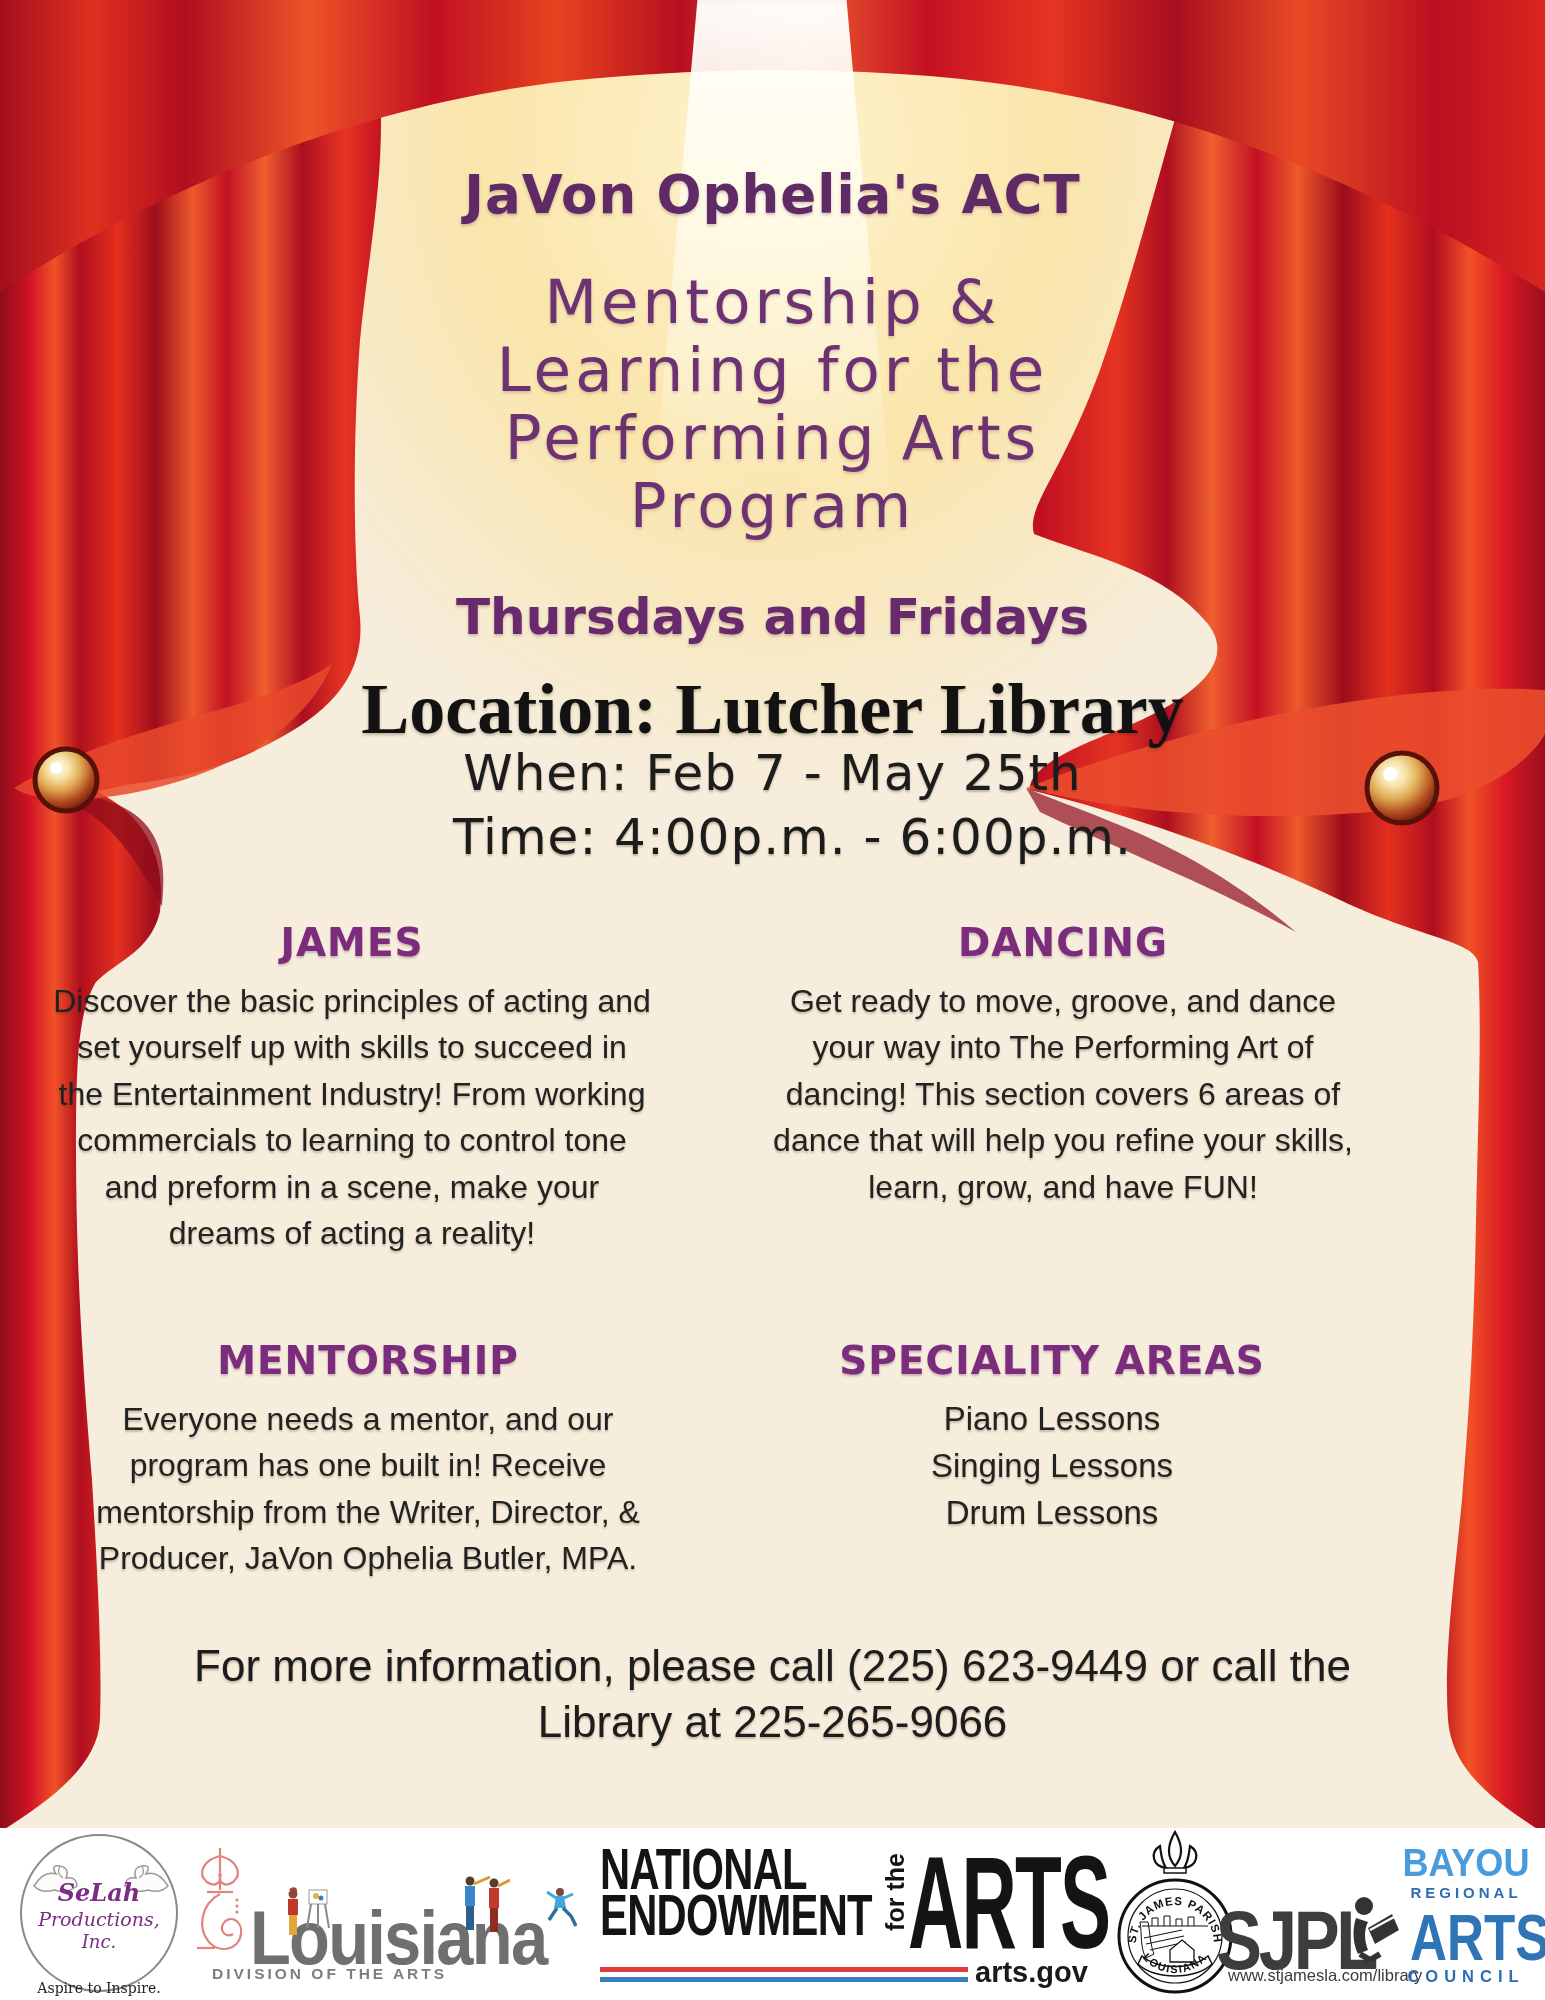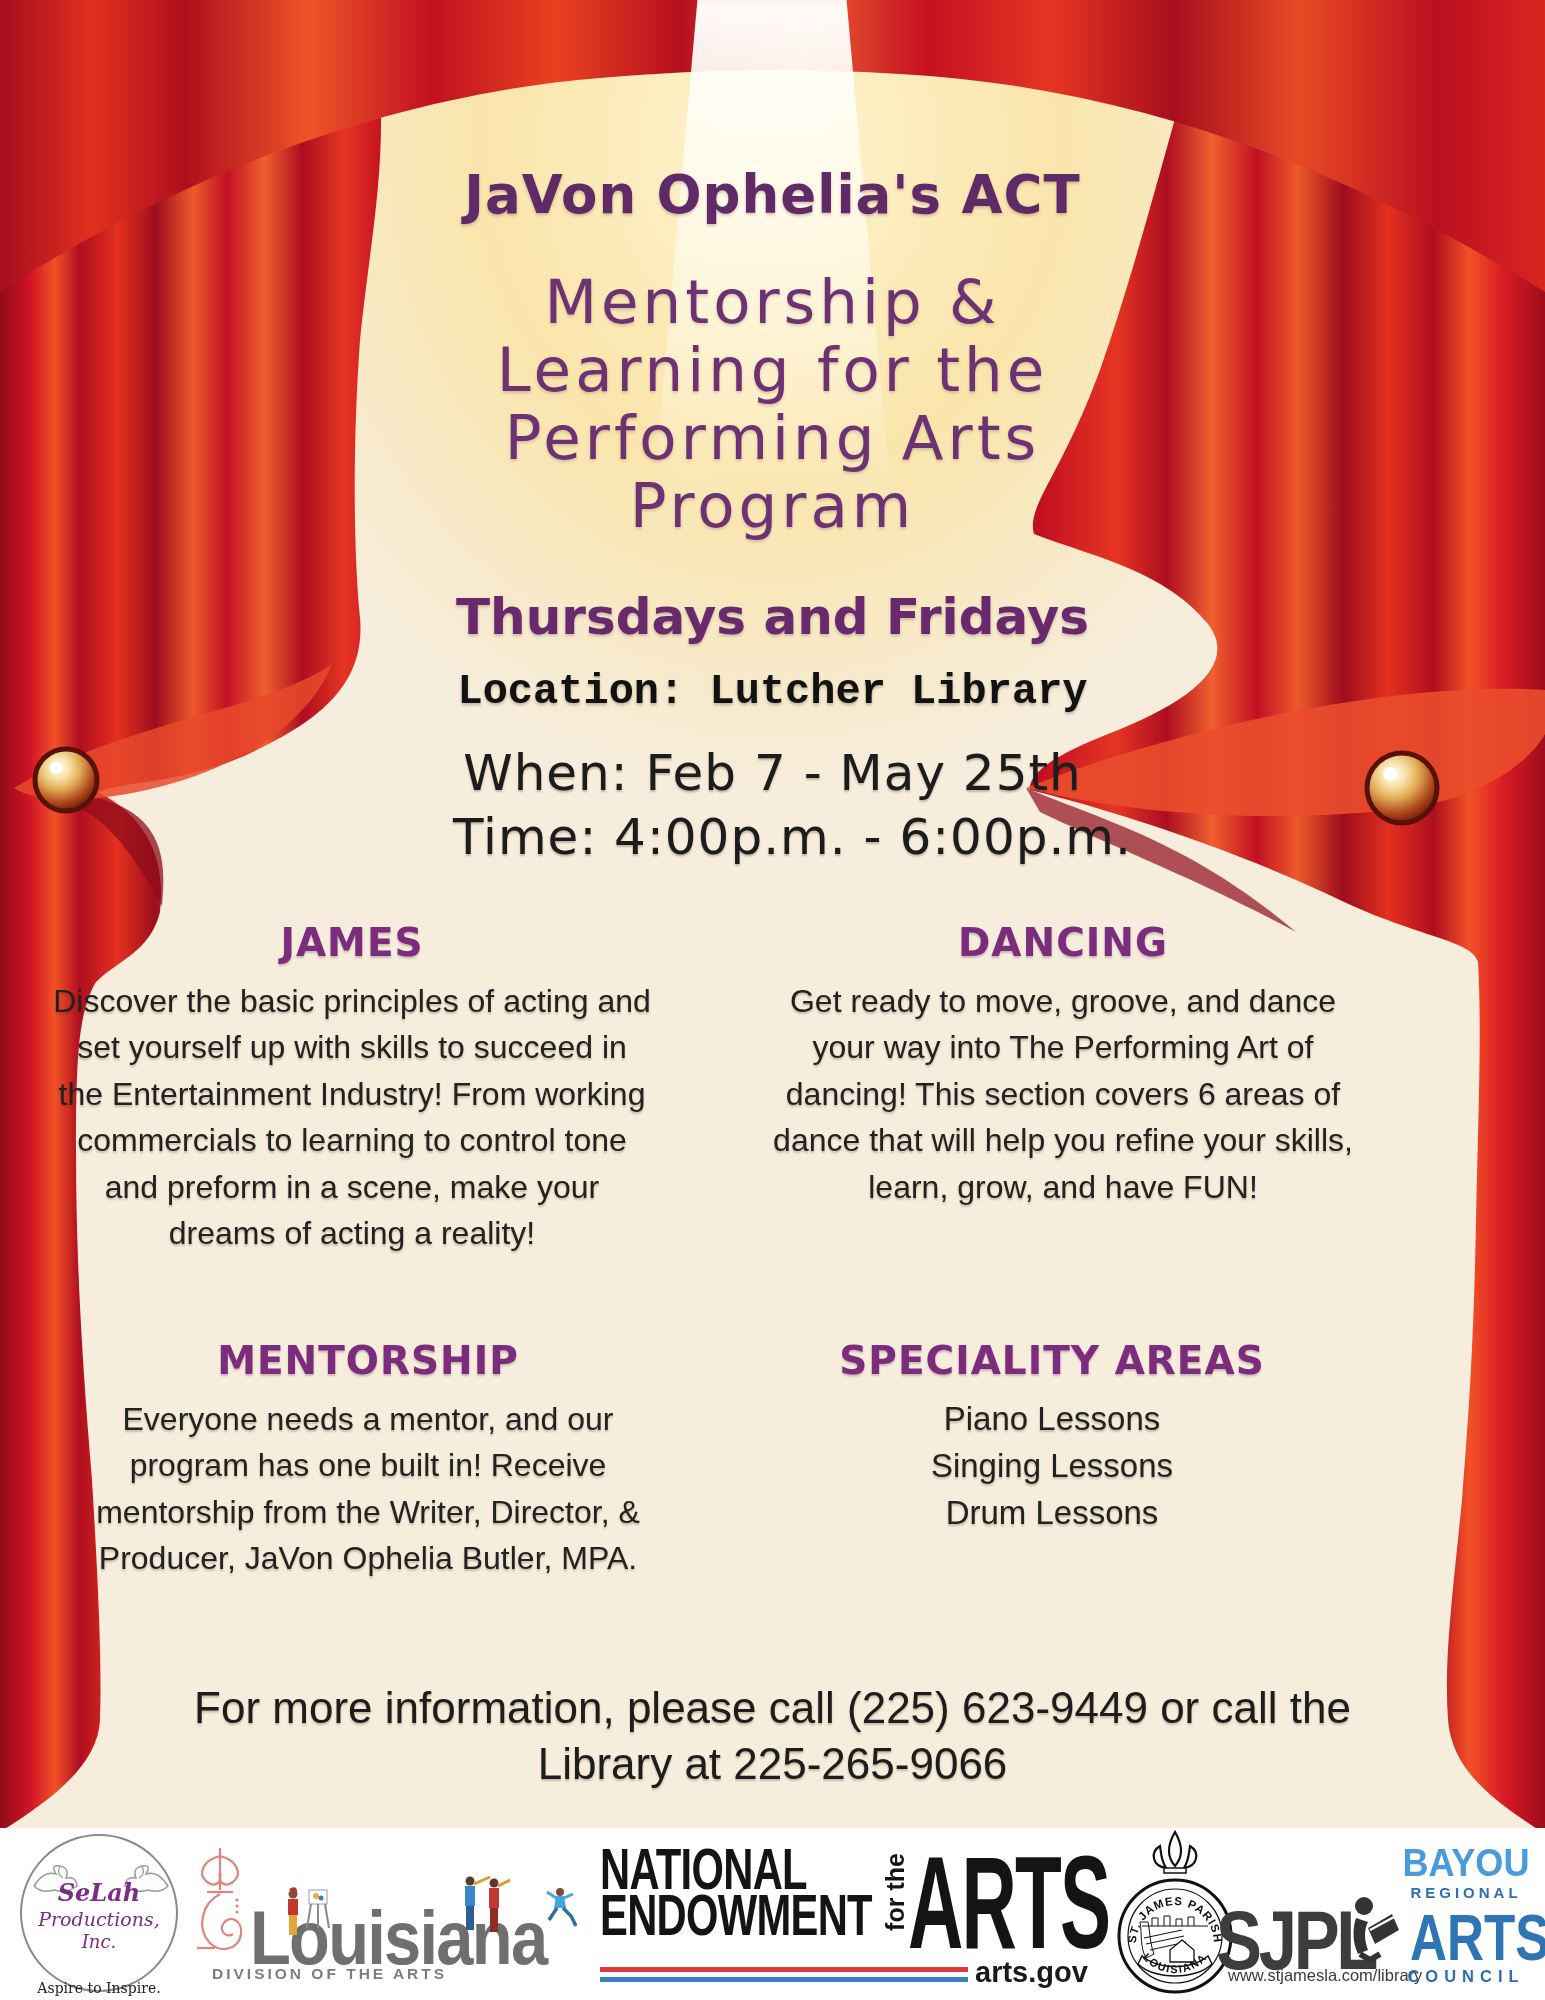--- a/index.html
+++ b/index.html
@@ -26,22 +26,22 @@
   .subtitle{
     left:0;right:0;top:268px;font-family:"DejaVu Sans",sans-serif;
     font-size:61px;font-weight:400;letter-spacing:4px;color:#6d3272;line-height:68px;
     text-shadow:0 2px 3px rgba(70,30,60,.2);
   }
   .days{
     left:0;right:0;top:588px;font-family:"DejaVu Sans",sans-serif;
     font-size:50px;font-weight:800;color:#682a6c;text-shadow:0 2px 3px rgba(70,30,60,.25);
   }
   .location{
-    left:0;right:0;top:668px;font-family:Liberation Mono, monospace;
-    font-size:42px;font-weight:800;color:#121212;text-shadow:0 2px 3px rgba(60,40,20,.3);
+    left:0;right:0;top:668px;font-family:Liberation Serif, serif;
+    font-size:72px;font-weight:800;color:#121212;text-shadow:0 2px 3px rgba(60,40,20,.3);
   }
   .when,.time{
     left:0;right:0;font-family:"DejaVu Sans",sans-serif;
     font-size:50px;font-weight:400;letter-spacing:1px;color:#1c1c1c;text-shadow:0 2px 2px rgba(60,40,20,.28);
   }
   .when{top:744px;} .time{top:808px;padding-left:40px;}
   .col{position:absolute;z-index:5;text-align:center;}
   .col h2{
     margin:0;font-family:"DejaVu Sans",sans-serif;font-size:39px;font-weight:800;
     letter-spacing:1px;color:#7b2c7d;text-shadow:0 2px 2px rgba(70,30,60,.25);
@@ -50,21 +50,21 @@
     margin:13px 0 0 0;font-size:32px;line-height:1.45;color:#222;
     text-shadow:0 2px 2px rgba(80,55,25,.28);
   }
   .col .item{font-size:33px;line-height:1.42;color:#222;text-shadow:0 2px 2px rgba(80,55,25,.28);}
   .col-acting{left:52px;top:920px;width:600px;}
   .col-dancing{left:758px;top:920px;width:610px;}
   .col-mentorship{left:68px;top:1338px;width:600px;}
   .col-speciality{left:752px;top:1338px;width:600px;}
   .col-speciality .items{margin-top:13px;}
   .contact{
-    left:72px;right:72px;top:1680px;font-size:44px;line-height:56px;color:#1d1d1d;
+    left:72px;right:72px;top:1638px;font-size:44px;line-height:56px;color:#1d1d1d;
     text-shadow:0 2px 2px rgba(80,55,25,.28);
     text-align:center;
   }
   
   .footer{position:absolute;left:0;top:1828px;width:1545px;height:172px;background:#ffffff;z-index:6;}
   .footer *{position:absolute;}
   .selah{left:20px;top:6px;width:158px;height:158px;border:2px solid #8a8a8a;border-radius:50%;
     background:#fff;box-sizing:border-box;text-align:center;}
   .selah .dove-l{left:8px;top:24px;} .selah .dove-r{left:100px;top:24px;transform:scaleX(-1);}
   .selah .s1{left:0;right:0;top:42px;font-family:"DejaVu Serif",serif;font-style:italic;font-weight:700;font-size:24px;color:#7b2d83;}

